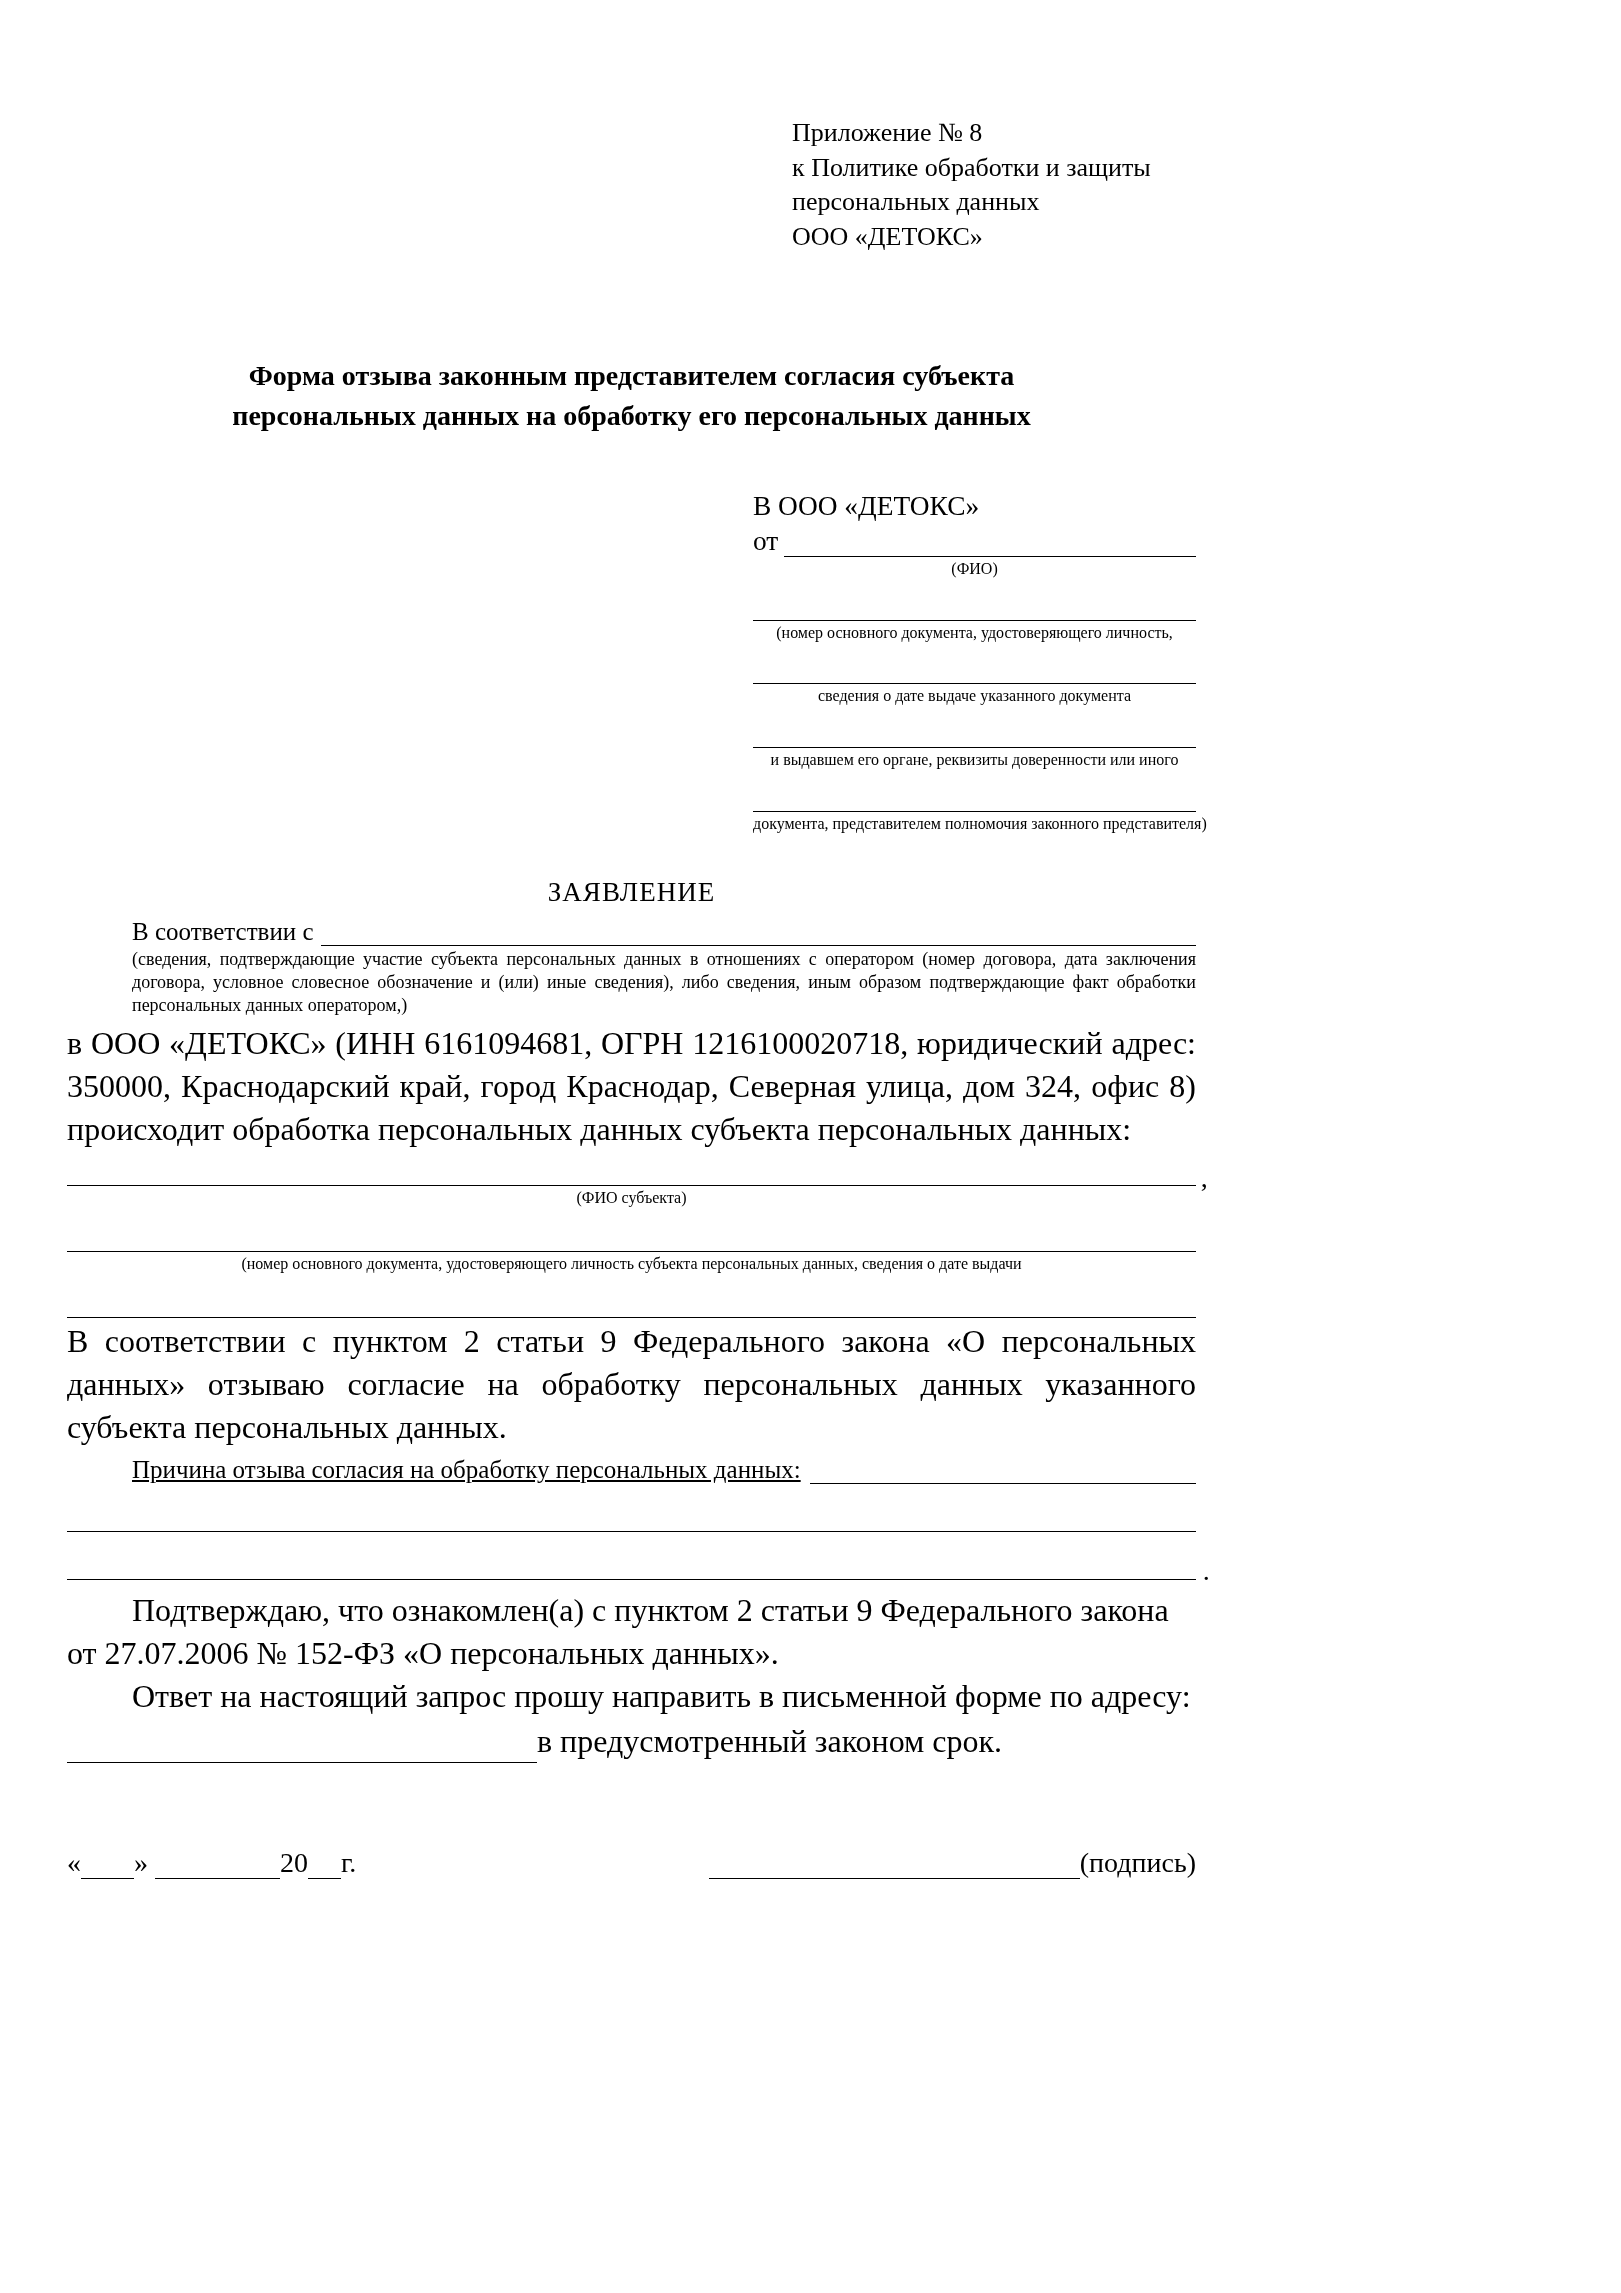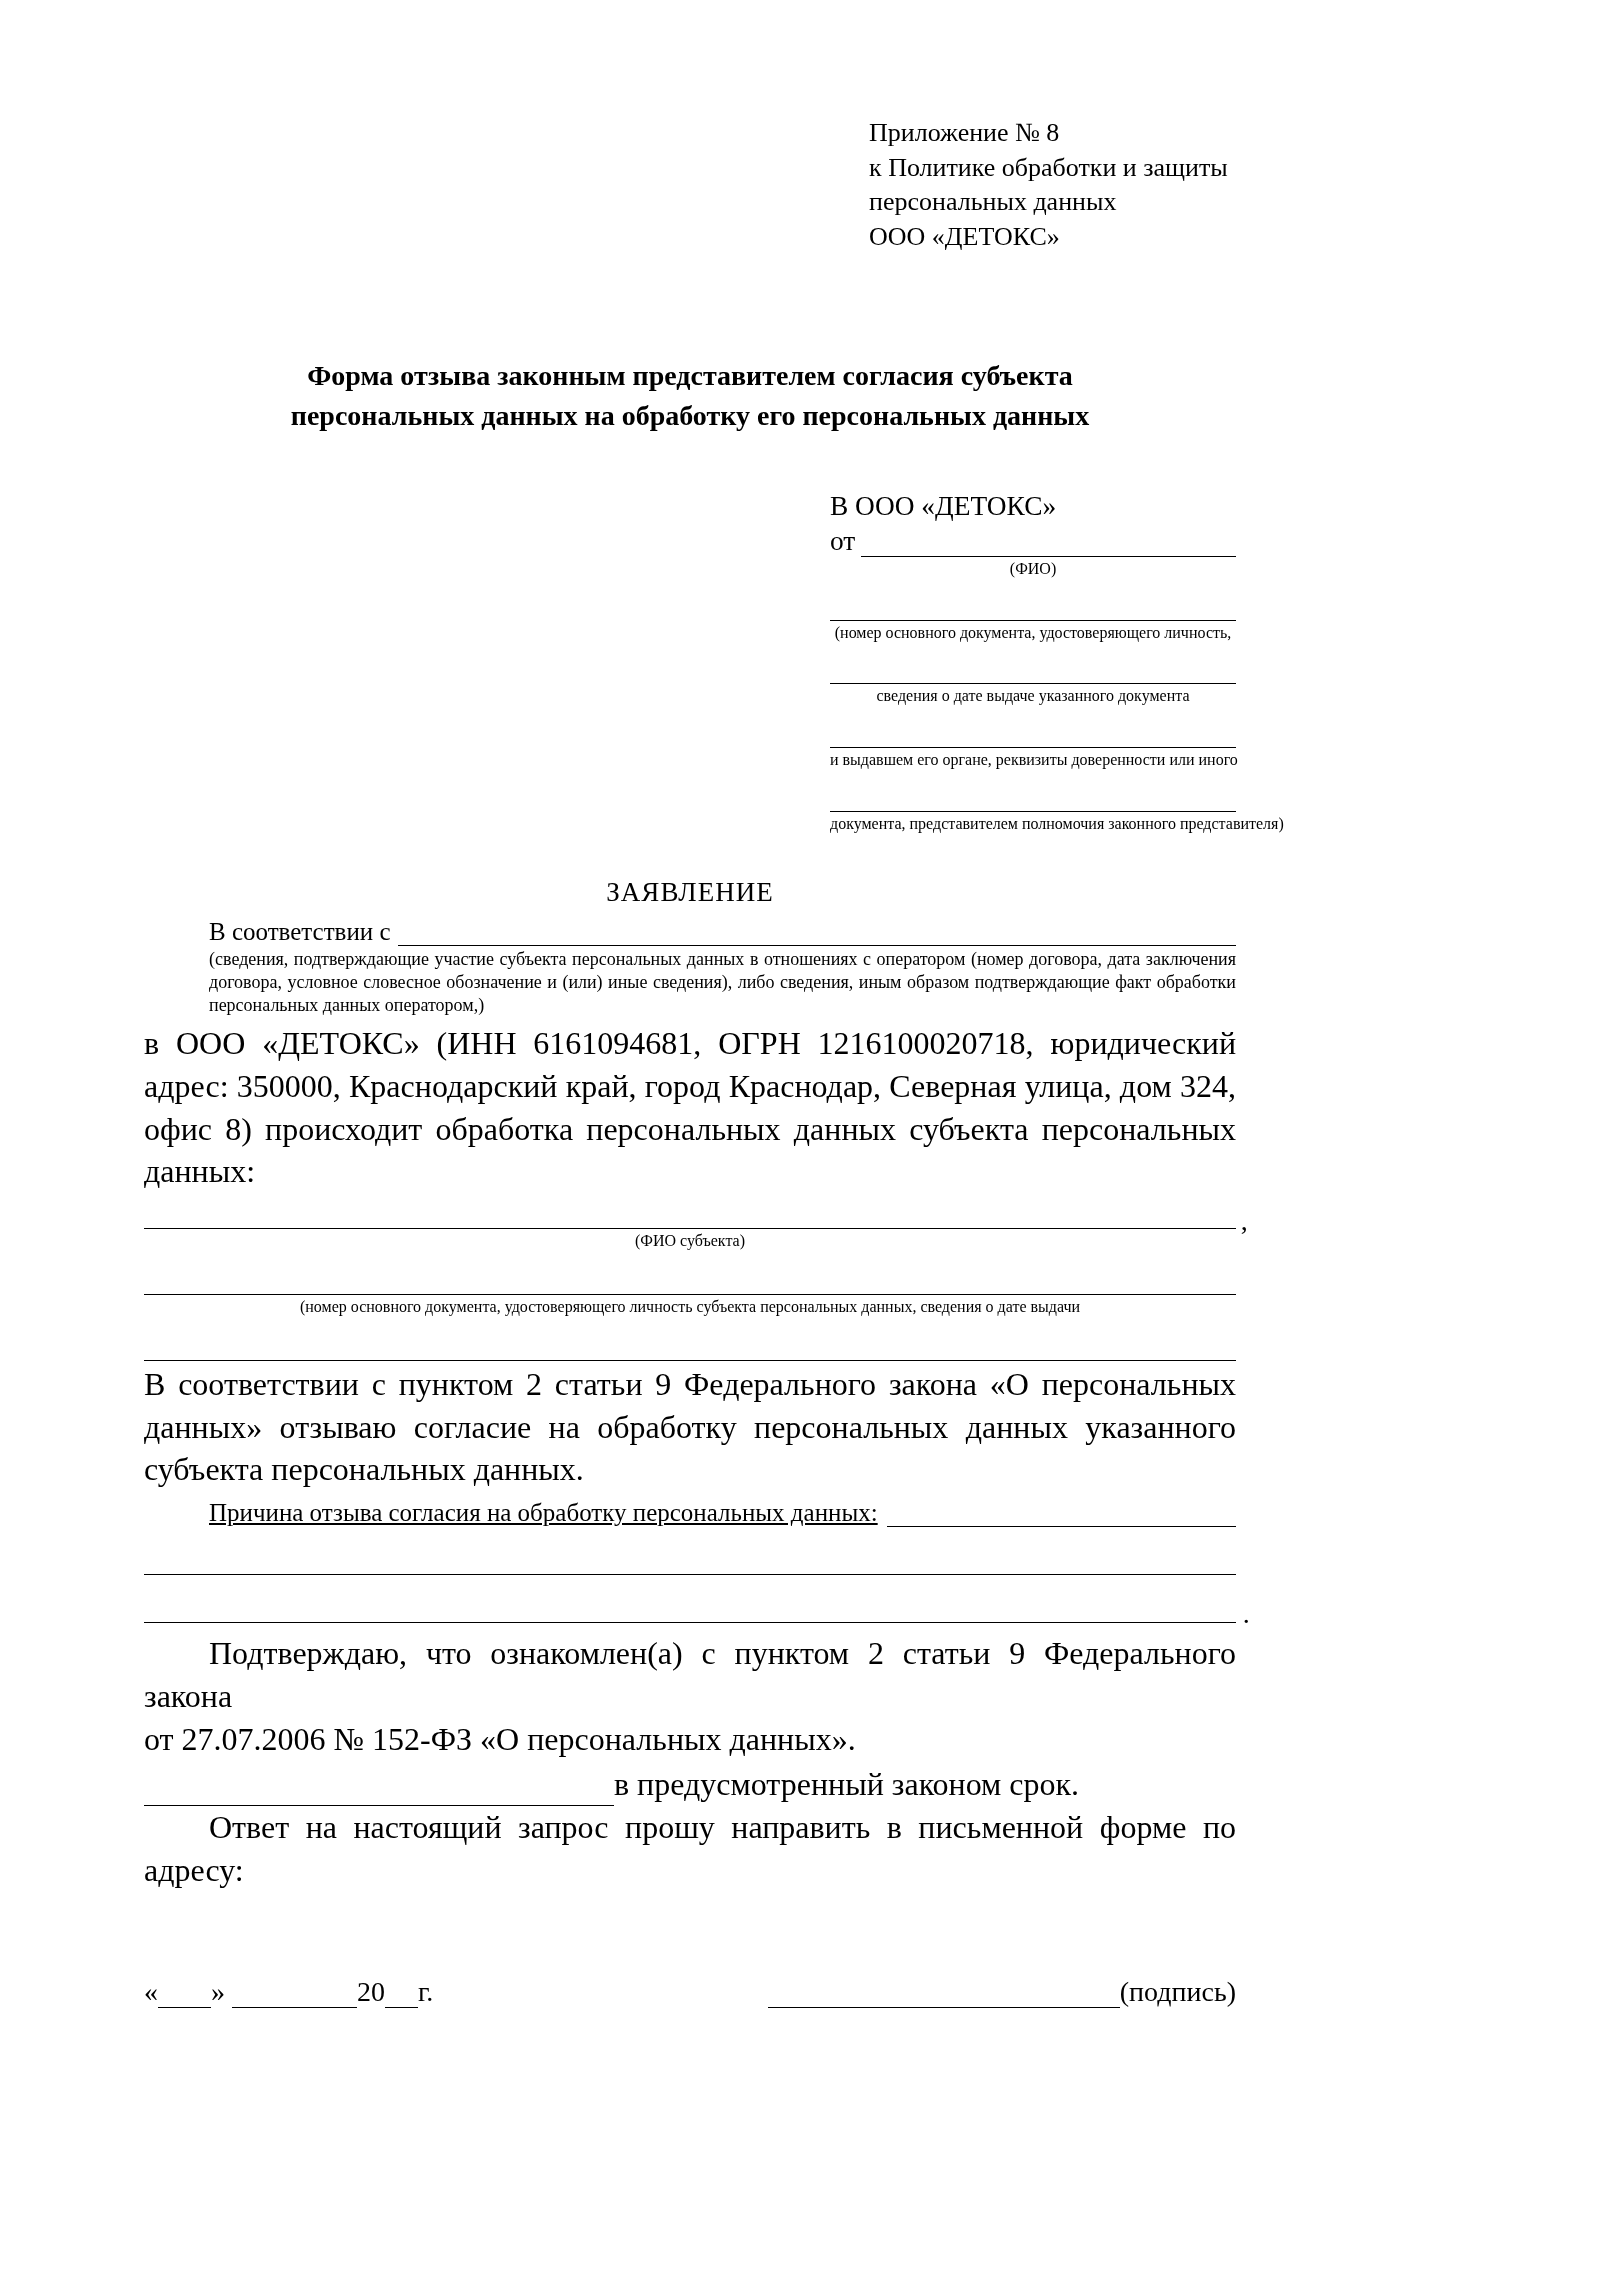--- a/index.html
+++ b/index.html
@@ -12,22 +12,21 @@
     min-height: 2294px;
     font-family: "Liberation Serif", serif;
     color: #000000;
     -webkit-font-smoothing: antialiased;
   }
   .page {
     position: relative;
     width: 1343px;
     min-height: 2294px;
     box-sizing: border-box;
-    padding: 116px 147px 0 104px;
-    margin-left: 40px;
+    padding: 116px 147px 0 67px;
   }
 
   
   .appendix-block {
     margin-left: 725px;
     font-size: 26px;
     line-height: 1.33;
   }
   .appendix-block div { white-space: nowrap; }
 
@@ -225,25 +224,25 @@
     <span class="rule" style="margin-left:9.8px;"></span>
   </div>
 
   <div class="underline-row" style="margin-top:15.7px;"></div>
   <div class="underline-row tail-comma" style="margin-top:15.7px;">
     <span class="dot-abs">.</span>
   </div>
 
   <div class="body-text indent" style="margin-top:9.8px;">Подтверждаю, что ознакомлен(а) с пунктом 2 статьи 9 Федерального закона</div>
   <div class="body-text">от 27.07.2006 № 152-ФЗ «О персональных данных».</div>
+  <div class="body-text indent">Ответ на настоящий запрос прошу направить в письменной форме по адресу:</div>
+
   <div class="body-text" style="margin-top:2px;">
     <span class="address-rule"></span><span>в предусмотренный законом срок.</span>
   </div>
-
-  <div class="body-text indent">Ответ на настоящий запрос прошу направить в письменной форме по адресу:</div>
 
   <div class="sign-row">
     <span class="sign-left"><span>«</span><span class="u-blank-date w-small"></span><span>»</span>&nbsp;<span class="u-blank-date w-med"></span><span>20</span><span class="u-blank-date w-tiny"></span><span>г.</span></span>
     <span class="sign-spacer"></span>
     <span class="sign-rule"></span>
     <span class="sign-caption">(подпись)</span>
   </div>
 
 </div>
 

